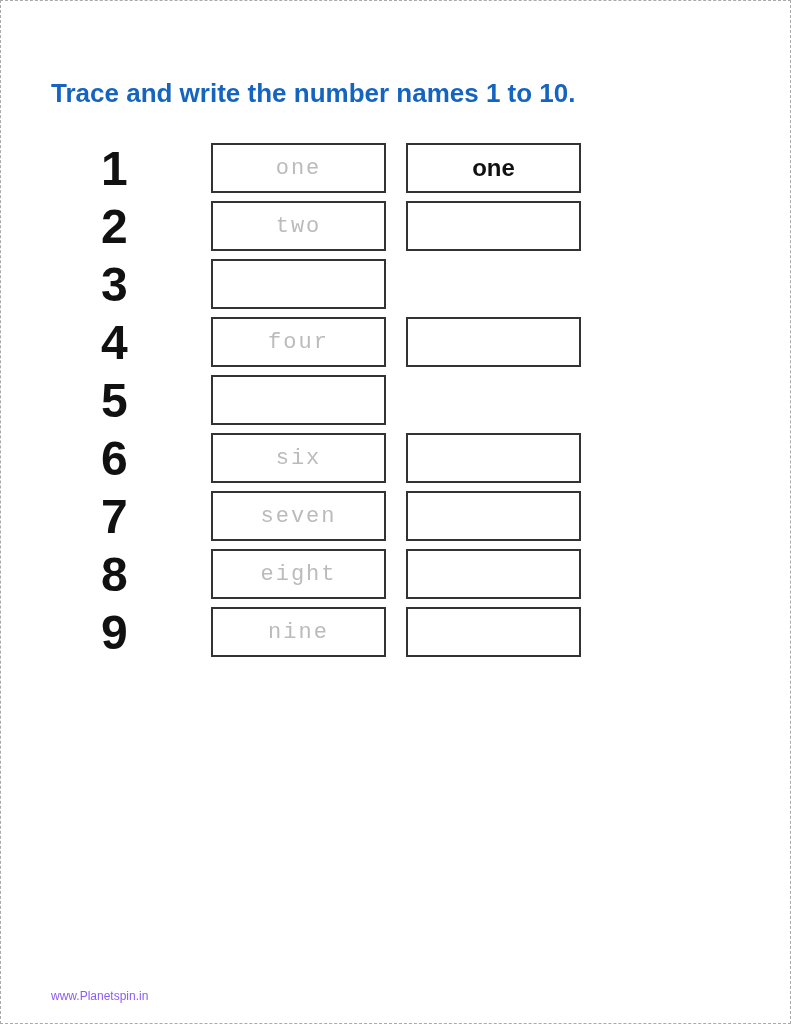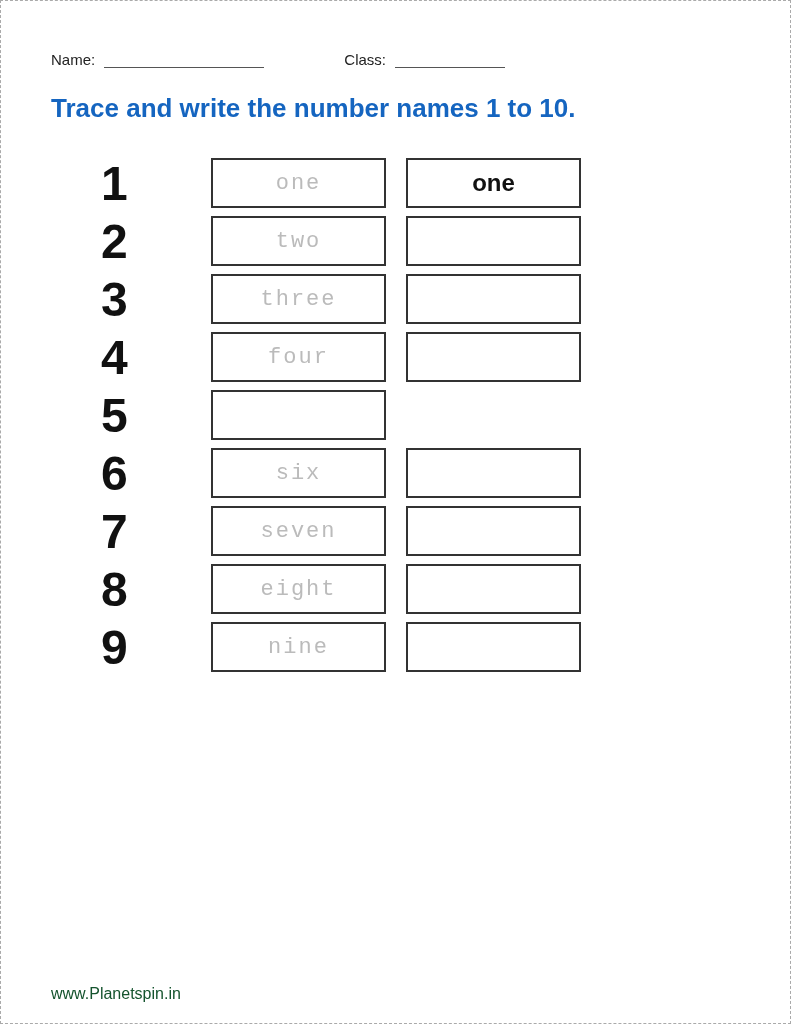--- a/index.html
+++ b/index.html
@@ -51,21 +51,21 @@
       border-bottom: 1.5px solid #555;
       width: 110px;
       margin-left: 5px;
       vertical-align: bottom;
     }
 
     .title {
       color: #1565C0;
       font-size: 26px;
       font-weight: bold;
-      margin-top: 25px;
+      margin-top: 47px;
       margin-bottom: 30px;
     }
 
     .numbers-grid {
       display: flex;
       flex-direction: column;
       gap: 0px;
       margin-left: 40px;
     }
 
@@ -115,55 +115,44 @@
 
     .write-box.filled {
       font-weight: bold;
       font-size: 24px;
     }
 
     .footer {
       position: absolute;
       bottom: 20px;
       left: 50px;
-      font-size: 16px;
-      color: #14532d;
+      font-size: 12px;
+      color: #8b5cf6;
     }
   </style>
 </head>
 <body>
 
 <div class="page">
-  <div class="header-fields">
-    <div>
-      <span class="field-label">Name:</span>
-      <span class="field-line"></span>
-    </div>
-    <div>
-      <span class="field-label">Class:</span>
-      <span class="field-line-short"></span>
-    </div>
-  </div>
 
   <div class="title">Trace and write the number names 1 to 10.</div>
 
   <div class="numbers-grid">
   <div class="row">
         <div class="num-col">1</div>
         <div class="trace-box">one</div>
         <div class="write-box filled">one</div>
       </div>
       <div class="row">
         <div class="num-col">2</div>
         <div class="trace-box">two</div>
         <div class="write-box"></div>
       </div>
       <div class="row">
         <div class="num-col">3</div>
-        <div class="trace-box">three</div>
         <div class="write-box"></div>
       </div>
       <div class="row">
         <div class="num-col">4</div>
         <div class="trace-box">four</div>
         <div class="write-box"></div>
       </div>
       <div class="row">
         <div class="num-col">5</div>
         <div class="write-box"></div>

